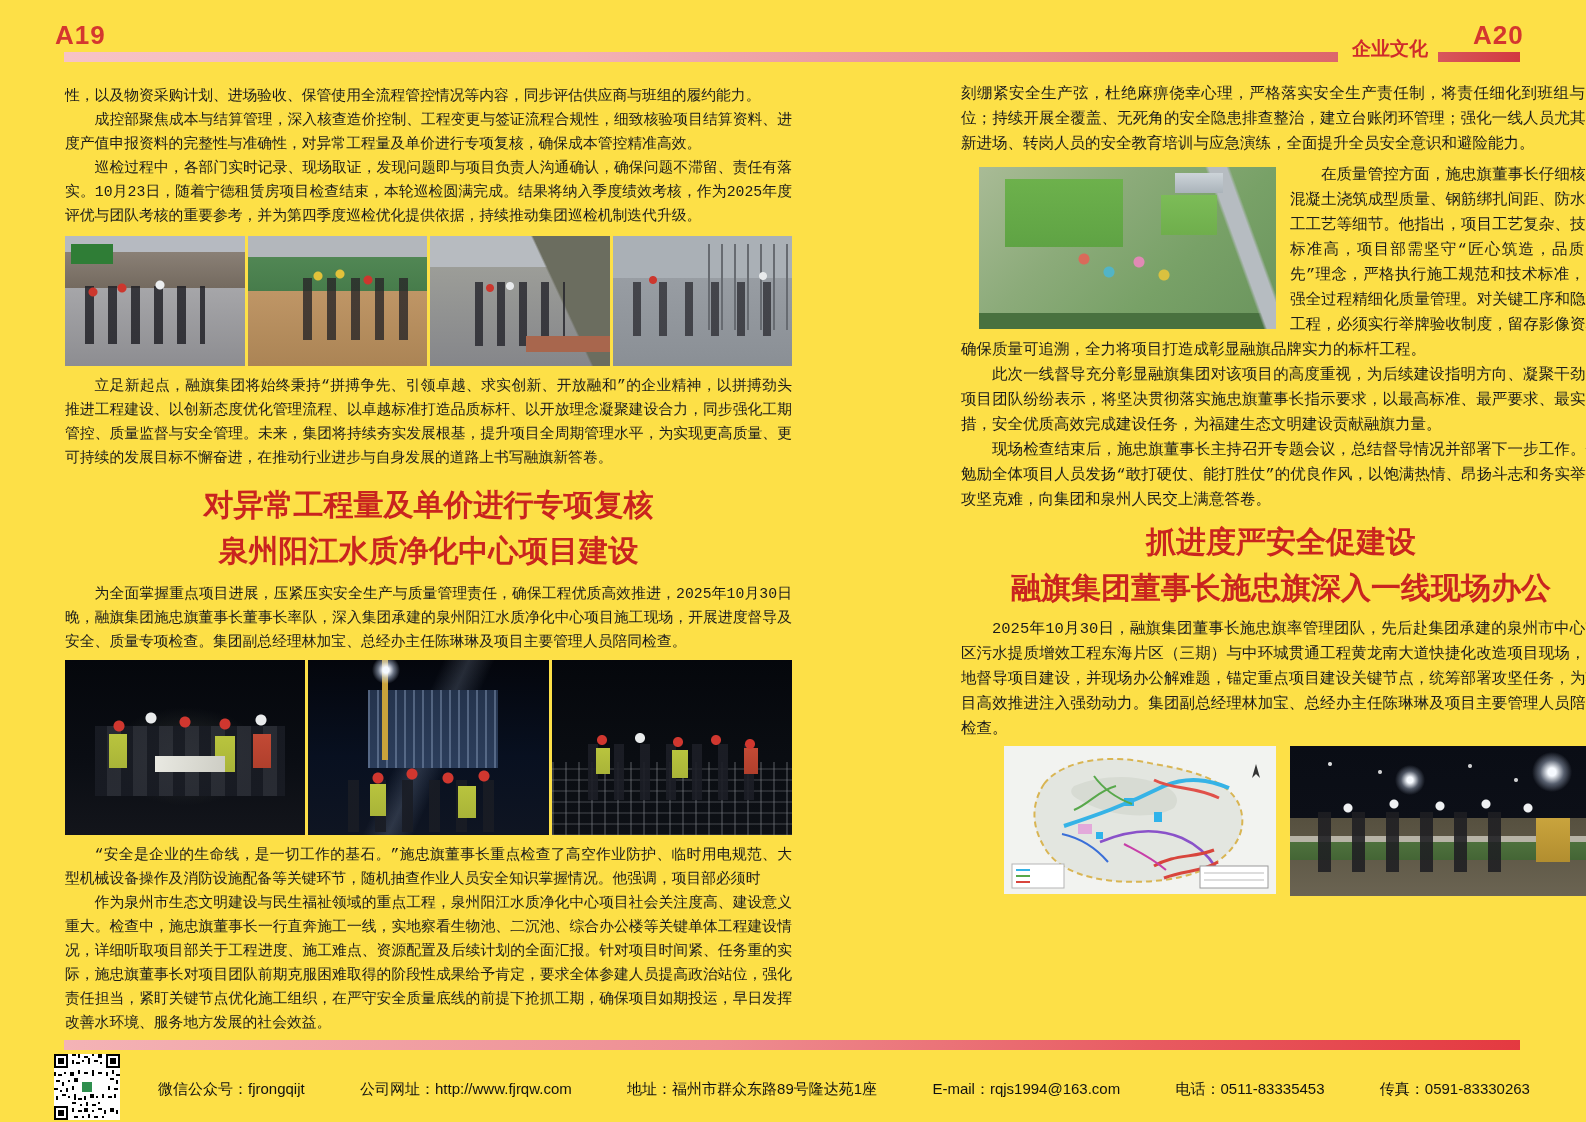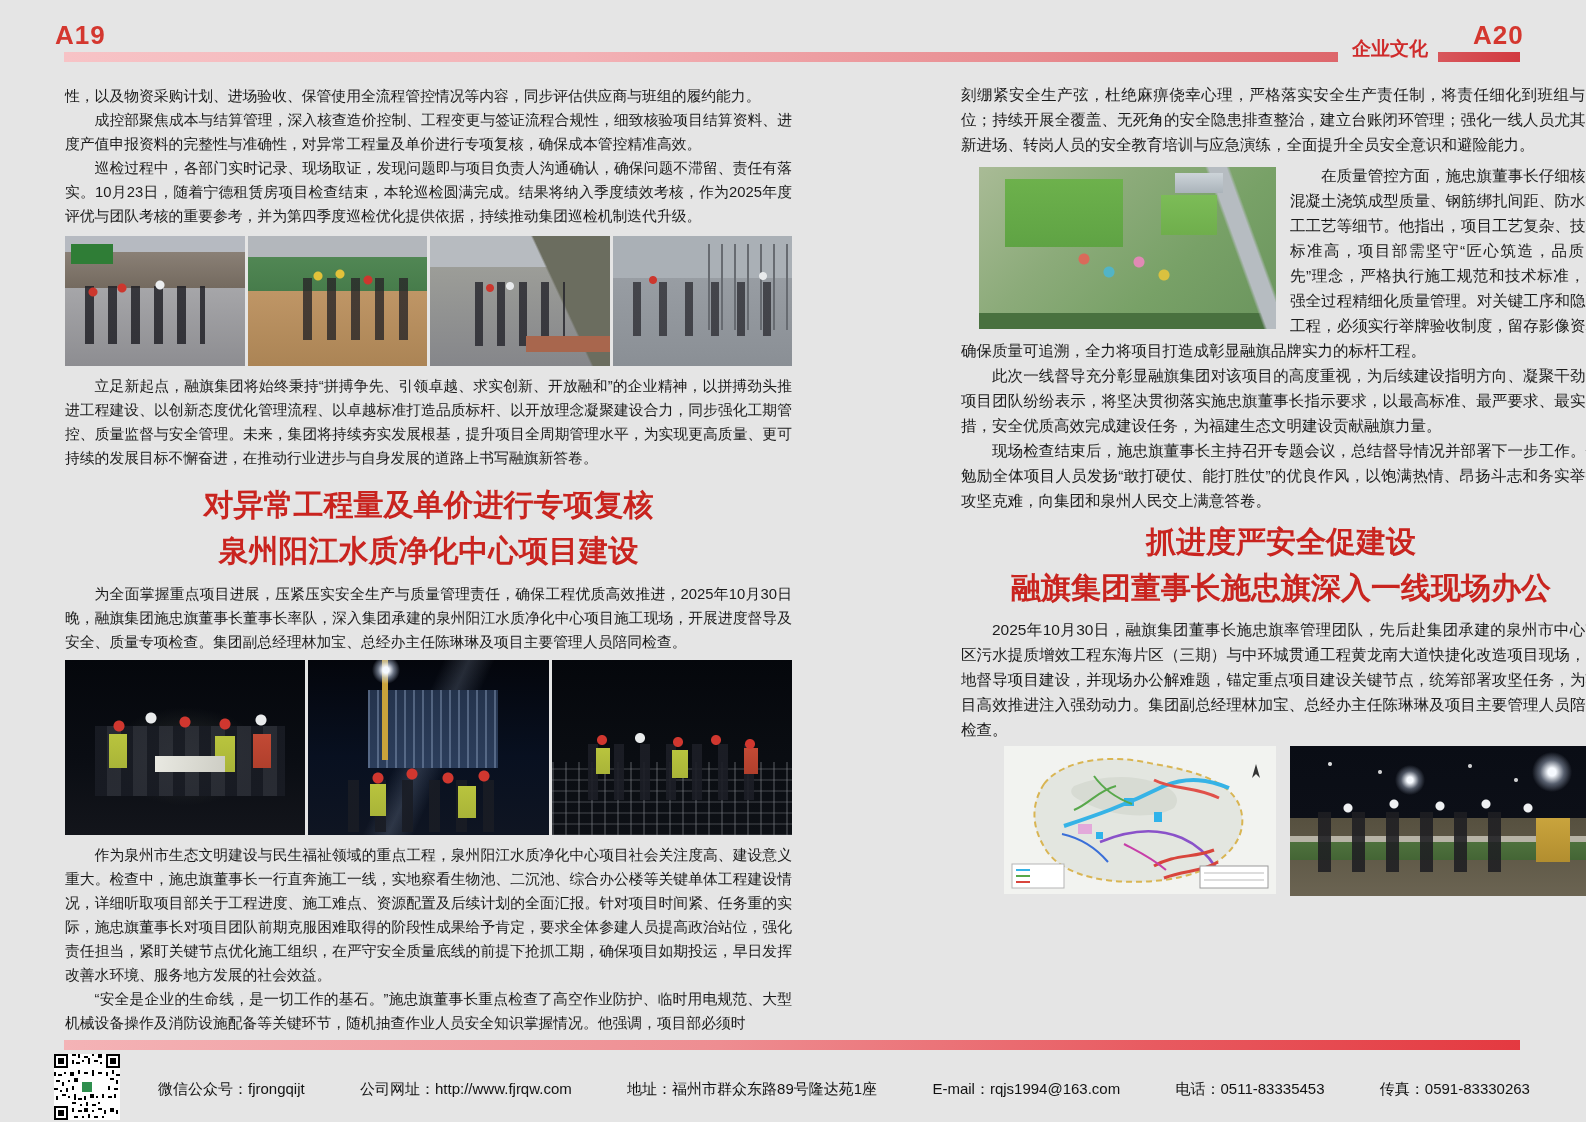--- a/index.html
+++ b/index.html
@@ -1,33 +1,33 @@
 <!DOCTYPE html>
 <html><head>
 <meta charset="utf-8">
 <style>
   html,body{margin:0;padding:0;background:#ffffff;}
-  .sheet{position:relative;width:1586px;height:1122px;background:#e5e5e5;overflow:hidden;
+  .sheet{position:relative;width:1586px;height:1122px;background:#fde047;overflow:hidden;
          font-family:"Liberation Sans","DejaVu Sans",sans-serif;color:#1b1b1b;}
 
   
   .pg-num{position:absolute;top:20px;font-size:26px;font-weight:bold;color:#d4372f;letter-spacing:1px;}
   .pg-left{left:55px;}
   .pg-right{left:1473px;}
   .bar-long{position:absolute;left:64px;top:52px;width:1274px;height:10px;
             background:linear-gradient(90deg,#f7c3c6 0%,#f3b2b6 40%,#e88d91 75%,#dd666b 100%);}
   .section-label{position:absolute;left:1352px;top:36px;font-size:19px;font-weight:bold;color:#cf2b2b;}
   .bar-short{position:absolute;left:1438px;top:52px;width:82px;height:10px;
              background:linear-gradient(90deg,#d8575c,#d23a40);}
 
   
   .col{position:absolute;}
   .col-left{left:65px;top:84px;width:727px;}
   .col-right{left:961px;top:82px;width:640px;}
-  .col p{margin:0;text-align:justify;}
+  .col p{margin:0;text-align:justify;font-family:Liberation Mono, monospace;}
   .col-left p{font-size:14.8px;line-height:24px;}
   .col-right p{font-size:15.5px;line-height:25px;}
   .indent{text-indent:2em;}
 
   .headline{color:#c9241f;font-weight:bold;text-align:center;font-size:30px;line-height:46px;}
   .headline-left{margin:12px 0 8px;}
   .headline-right{margin:6px 0 6px;}
 
   
   .strip{display:flex;gap:3px;}
@@ -199,22 +199,22 @@
     </div>
 
     <p class="indent">为全面掌握重点项目进展，压紧压实安全生产与质量管理责任，确保工程优质高效推进，2025年10月30日晚，融旗集团施忠旗董事长董事长率队，深入集团承建的泉州阳江水质净化中心项目施工现场，开展进度督导及安全、质量专项检查。集团副总经理林加宝、总经办主任陈琳琳及项目主要管理人员陪同检查。</p>
 
     <div class="strip strip-night">
       <div class="ph ph-n1"></div>
       <div class="ph ph-n2"></div>
       <div class="ph ph-n3"></div>
     </div>
 
+    <p class="indent">“安全是企业的生命线，是一切工作的基石。”施忠旗董事长重点检查了高空作业防护、临时用电规范、大型机械设备操作及消防设施配备等关键环节，随机抽查作业人员安全知识掌握情况。他强调，项目部必须时</p>
     <p class="indent">作为泉州市生态文明建设与民生福祉领域的重点工程，泉州阳江水质净化中心项目社会关注度高、建设意义重大。检查中，施忠旗董事长一行直奔施工一线，实地察看生物池、二沉池、综合办公楼等关键单体工程建设情况，详细听取项目部关于工程进度、施工难点、资源配置及后续计划的全面汇报。针对项目时间紧、任务重的实际，施忠旗董事长对项目团队前期克服困难取得的阶段性成果给予肯定，要求全体参建人员提高政治站位，强化责任担当，紧盯关键节点优化施工组织，在严守安全质量底线的前提下抢抓工期，确保项目如期投运，早日发挥改善水环境、服务地方发展的社会效益。</p>
-    <p class="indent">“安全是企业的生命线，是一切工作的基石。”施忠旗董事长重点检查了高空作业防护、临时用电规范、大型机械设备操作及消防设施配备等关键环节，随机抽查作业人员安全知识掌握情况。他强调，项目部必须时</p>
   </div>
 
   <div class="col col-right">
     <p>刻绷紧安全生产弦，杜绝麻痹侥幸心理，严格落实安全生产责任制，将责任细化到班组与岗位；持续开展全覆盖、无死角的安全隐患排查整治，建立台账闭环管理；强化一线人员尤其是新进场、转岗人员的安全教育培训与应急演练，全面提升全员安全意识和避险能力。</p>
 
     <div class="quality-block">
       <div class="ph-aerial"></div>
       <p class="indent">在质量管控方面，施忠旗董事长仔细核查混凝土浇筑成型质量、钢筋绑扎间距、防水施工工艺等细节。他指出，项目工艺复杂、技术标准高，项目部需坚守“匠心筑造，品质为先”理念，严格执行施工规范和技术标准，加强全过程精细化质量管理。对关键工序和隐蔽工程，必须实行举牌验收制度，留存影像资料确保质量可追溯，全力将项目打造成彰显融旗品牌实力的标杆工程。</p>
     </div>
 

